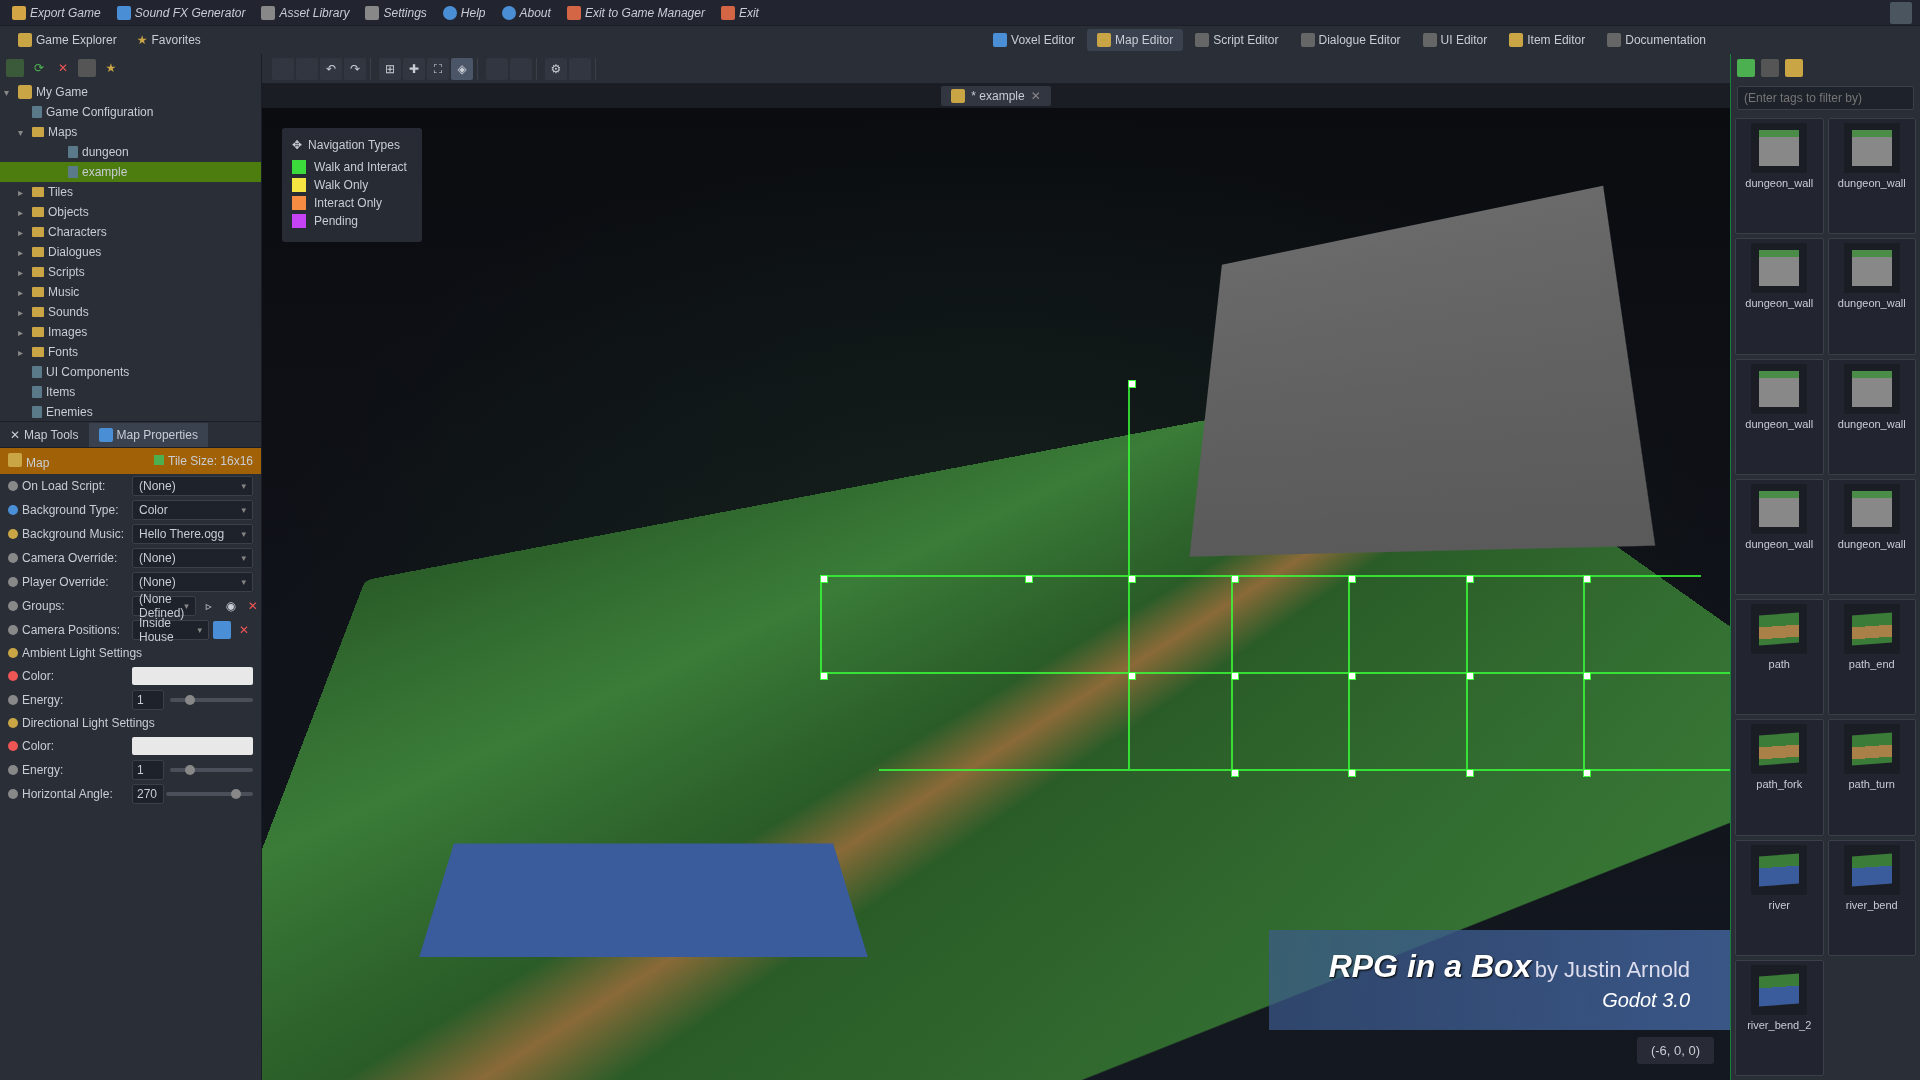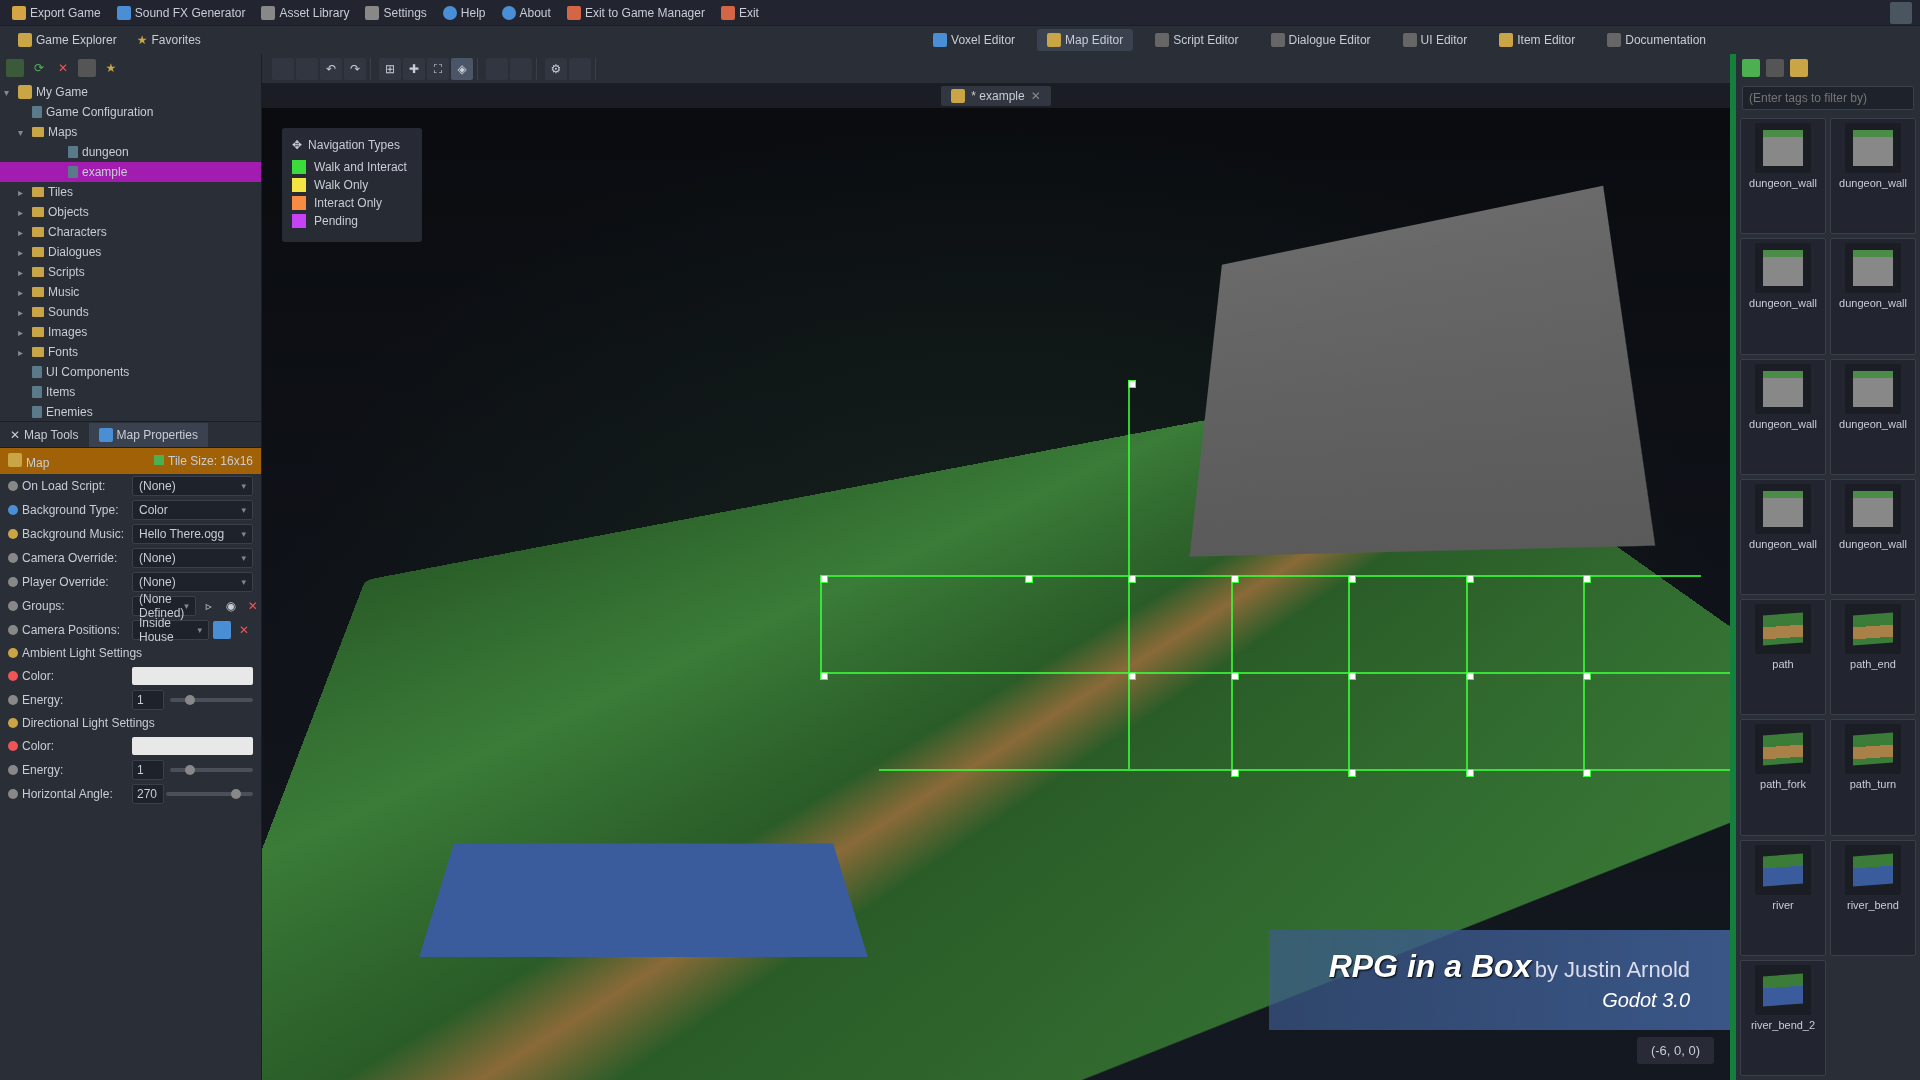--- a/index.html
+++ b/index.html
@@ -1,39 +1,39 @@
 <!DOCTYPE html>
 <html><head>
 <meta charset="utf-8">
 <style>
 * { margin: 0; padding: 0; box-sizing: border-box; font-family: Arial, sans-serif; font-size: 12px; color: #c8ccd4; }
 body { background: #2a2e37; width: 1920px; height: 1080px; overflow: hidden; }
 
 .top-menu { background: #222530; height: 26px; display: flex; align-items: center; padding: 0 4px; border-bottom: 1px solid #1b1e26; }
-.top-menu-item { display: flex; align-items: center; padding: 0 8px; height: 100%; cursor: pointer; gap: 4px; }
+.top-menu-item { display: flex; align-items: center; padding: 0 8px; height: 100%; cursor: pointer; gap: 4px; font-style: italic; }
 .icon-sm { width: 14px; height: 14px; border-radius: 2px; display: inline-block; }
 .avatar-corner { margin-left: auto; width: 22px; height: 22px; background: #4a5560; border-radius: 2px; margin-right: 4px; }
 
 .tabs-bar { background: #2a2e37; height: 28px; display: flex; align-items: center; padding: 0 4px; }
 .tab-left { display: flex; align-items: center; gap: 8px; padding: 0 8px; }
 .tab-btn { padding: 4px 6px; cursor: pointer; display: flex; align-items: center; gap: 4px; }
-.editor-tabs { margin-left: auto; display: flex; gap: 12px; margin-right: 200px; justify-content: flex-end; }
+.editor-tabs { margin-left: auto; display: flex; gap: 2px; margin-right: 200px; justify-content: flex-end; }
 .editor-tab { padding: 4px 10px; cursor: pointer; display: flex; align-items: center; gap: 4px; border-radius: 3px; }
 .editor-tab.active { background: #3a4250; color: #fff; }
 .editor-tab.inactive { color: #6a6f7a; }
 
 .main-layout { display: flex; height: calc(100% - 54px); }
 
 .left-panel { width: 262px; background: #2a2e37; display: flex; flex-direction: column; border-right: 1px solid #1b1e26; }
 .toolbar-row { height: 28px; display: flex; align-items: center; padding: 0 6px; gap: 6px; background: #2a2e37; }
 .tb-icon { width: 18px; height: 18px; border-radius: 2px; cursor: pointer; display: flex; align-items:center; justify-content:center; }
 
 .tree-panel { flex: 0 0 340px; overflow-y: auto; border-bottom: 1px solid #1b1e26; }
 .tree-item { display: flex; align-items: center; height: 20px; padding-left: 4px; cursor: pointer; gap: 4px; }
-.tree-item.selected { background: #a21caf; color: #fff; }
+.tree-item.selected { background: #4d7c0f; color: #fff; }
 .indent-1 { padding-left: 18px; }
 .indent-2 { padding-left: 54px; }
 .expand-arrow { width: 10px; font-size: 10px; color: #888; }
 .folder-icon { width: 12px; height: 10px; background: #c9a545; border-radius: 1px; }
 .file-icon { width: 10px; height: 12px; background: #5a7a8a; border-radius: 1px; }
 
 .sub-tabs { height: 26px; display: flex; align-items: center; background: #2a2e37; border-bottom: 1px solid #1b1e26; }
 .sub-tab { padding: 5px 10px; cursor: pointer; display: flex; align-items: center; gap: 4px; }
 .sub-tab.active { background: #3a4250; }
 
@@ -82,21 +82,21 @@
 .legend-row { display: flex; align-items: center; gap: 8px; margin: 4px 0; }
 .legend-sw { width: 14px; height: 14px; }
 
 .coord-badge { position: absolute; bottom: 16px; right: 16px; background: rgba(42,46,55,0.92); padding: 6px 14px; border-radius: 3px; font-size: 13px; }
 
 .watermark { position: absolute; bottom: 50px; right: 0; background: linear-gradient(90deg, rgba(60,90,140,0.7), rgba(60,90,140,0.95)); padding: 18px 40px 18px 60px; text-align: right; }
 .watermark-title { font-size: 32px; font-style: italic; font-weight: bold; color: #fff; text-shadow: 1px 1px 2px #000; }
 .watermark-by { font-size: 22px; color: #dde; }
 .watermark-sub { font-size: 20px; font-style: italic; color: #fff; margin-top: 4px; }
 
-.right-panel { width: 190px; background: #2a2e37; border-left: 6px solid #15803d; display: flex; flex-direction: column; }
+.right-panel { width: 190px; background: #2a2e37; border-left: 1px solid #15803d; display: flex; flex-direction: column; }
 .right-toolbar { height: 28px; display: flex; align-items: center; padding: 0 6px; gap: 6px; }
 .filter-input { margin: 4px 6px; background: #1e222a; border: 1px solid #3a3f4a; padding: 4px 6px; border-radius: 2px; color: #888; }
 .tile-grid { flex: 1; overflow-y: auto; padding: 4px; display: grid; grid-template-columns: 1fr 1fr; gap: 4px; }
 .tile-item { background: #222530; border: 1px solid #3a3f4a; border-radius: 2px; padding: 4px; cursor: pointer; display: flex; flex-direction: column; align-items: center; }
 .tile-item.selected { border-color: #5a8fd6; background: #2a3545; }
 .tile-thumb { width: 56px; height: 50px; background: #1a1d24; border-radius: 2px; margin-bottom: 4px; display:flex; align-items:center; justify-content:center; }
 .tile-label { font-size: 11px; text-align: center; white-space: nowrap; overflow: hidden; width: 100%; }
 .thumb-grass { background: linear-gradient(#3a7c38 60%, #6a4a2a 60%); transform: skewY(-4deg); width:40px; height:30px; }
 .thumb-wall { background: linear-gradient(#4a8c48 20%, #888888 20%); width:40px; height:36px; }
 .thumb-path { background: linear-gradient(#3a7c38 40%, #a88048 40%, #a88048 80%, #3a7c38 80%); transform: skewY(-4deg); width:40px; height:30px; }

